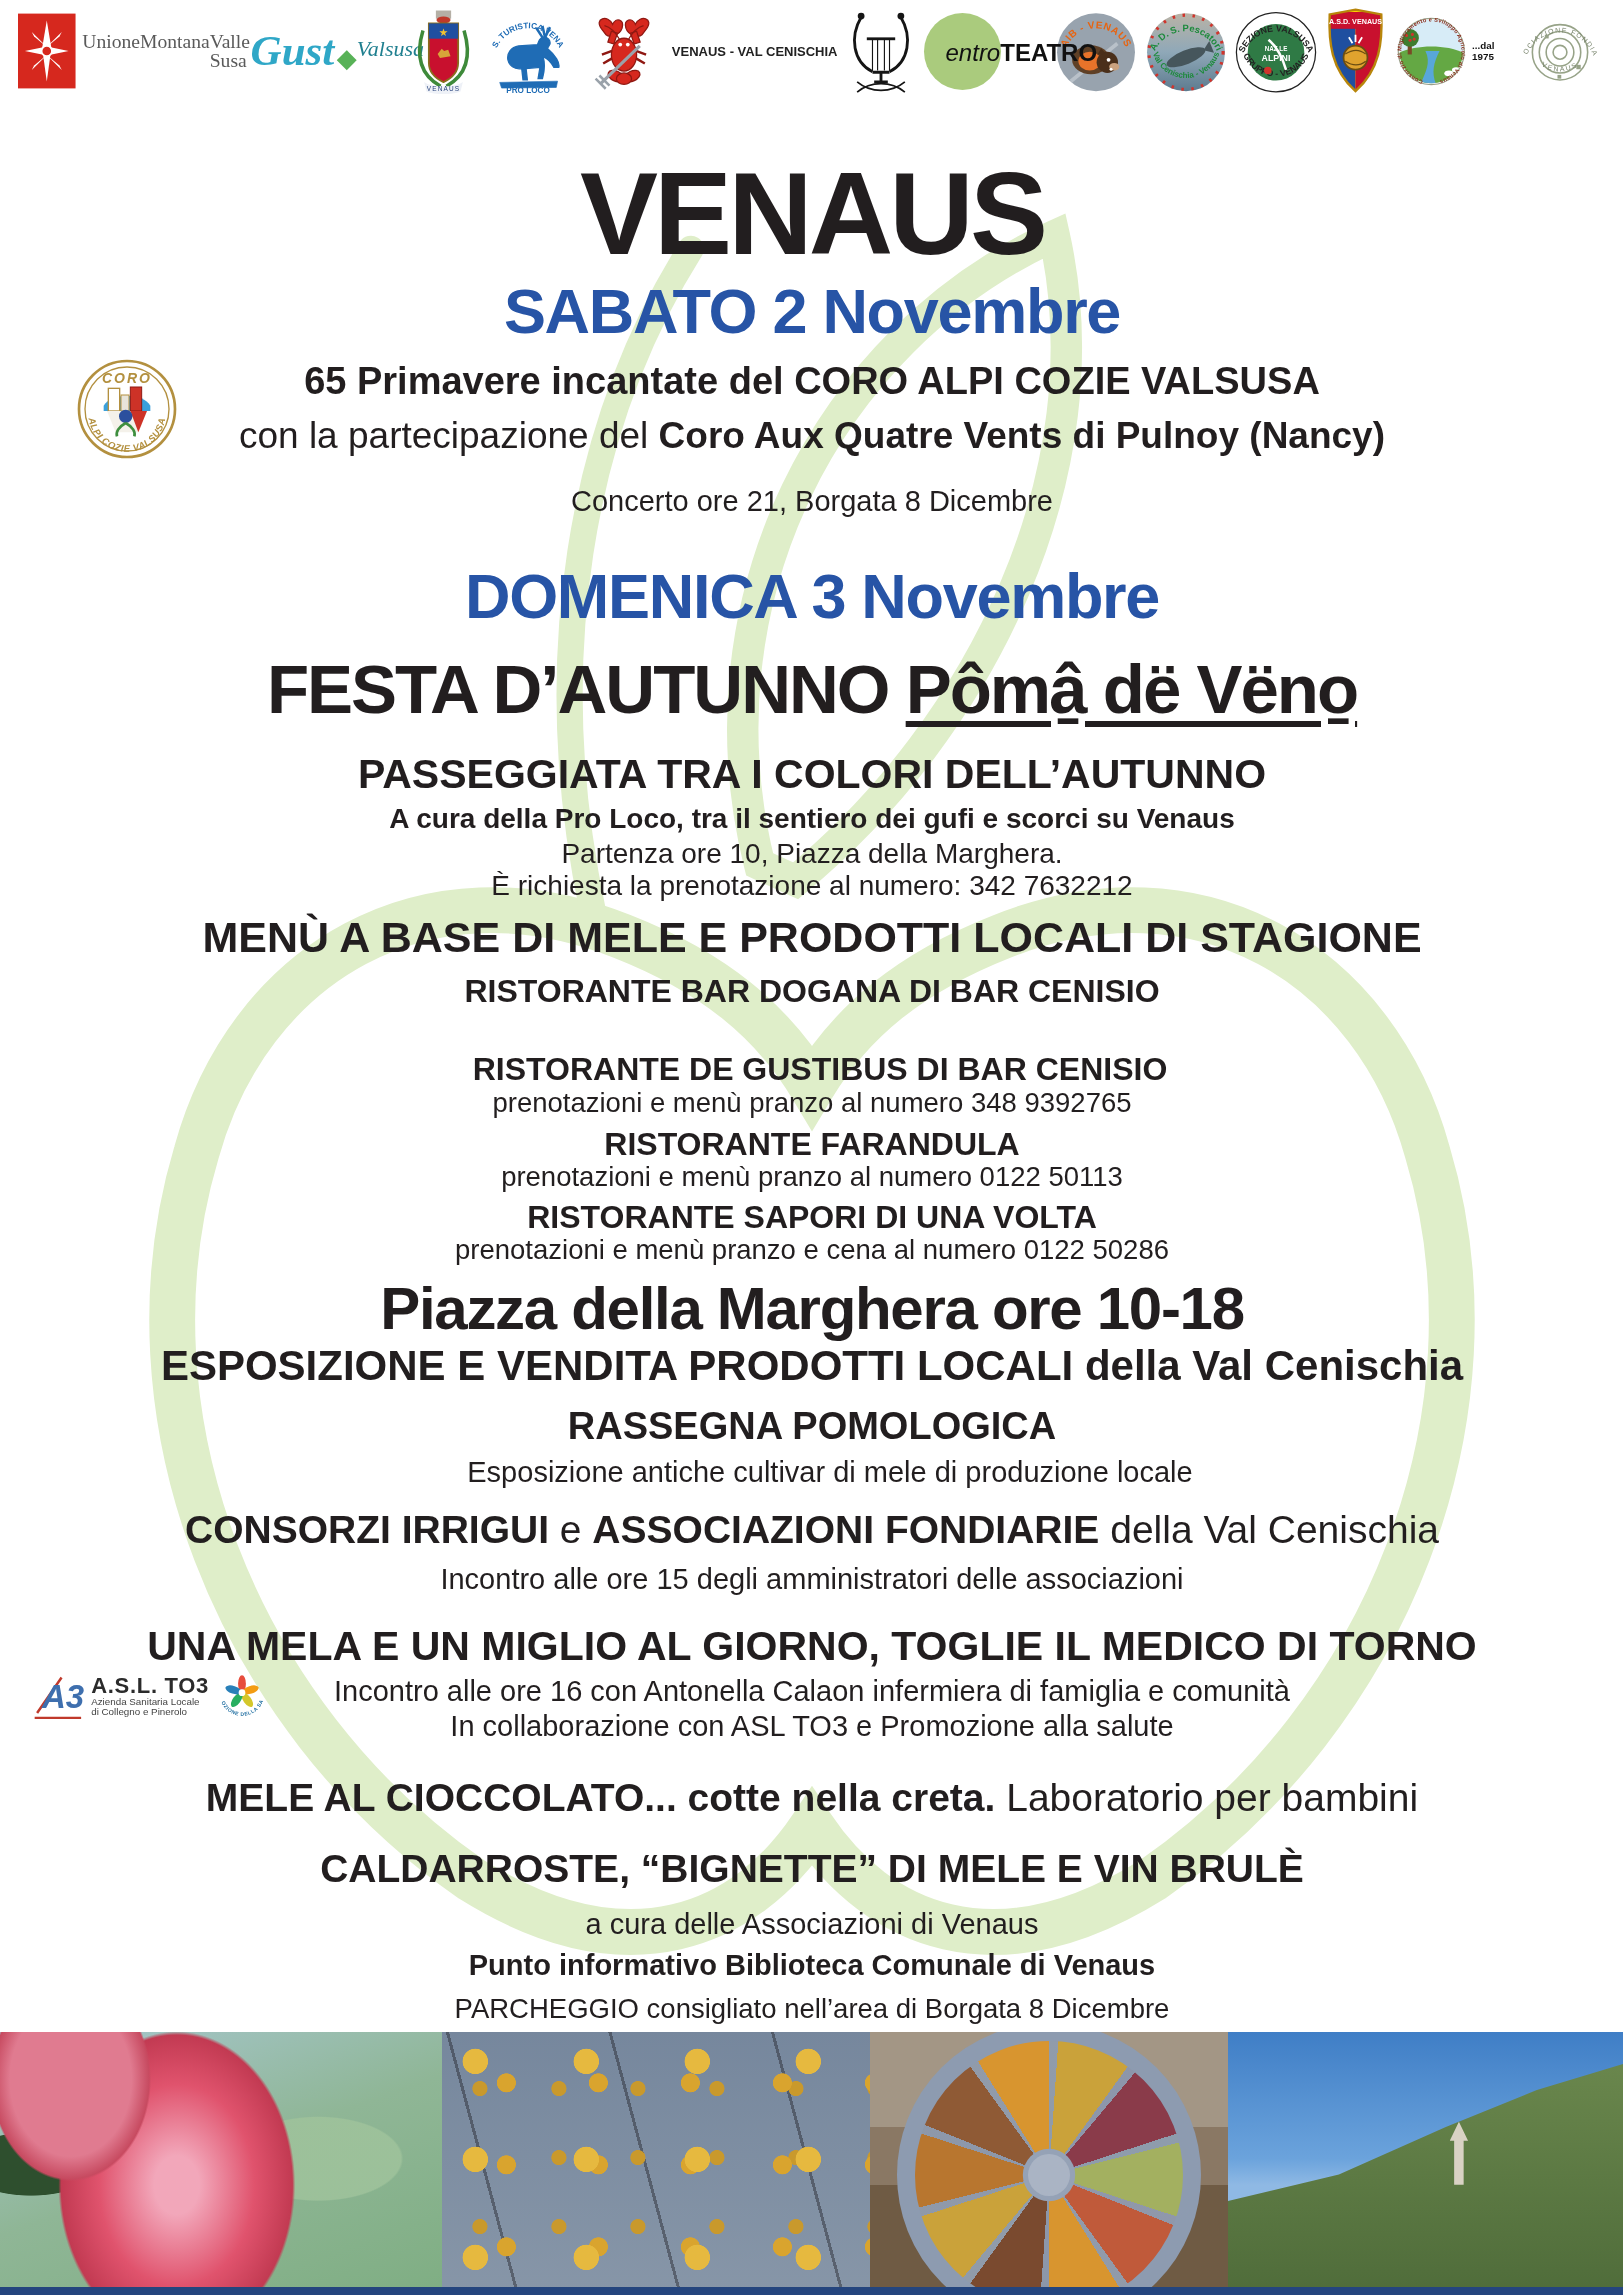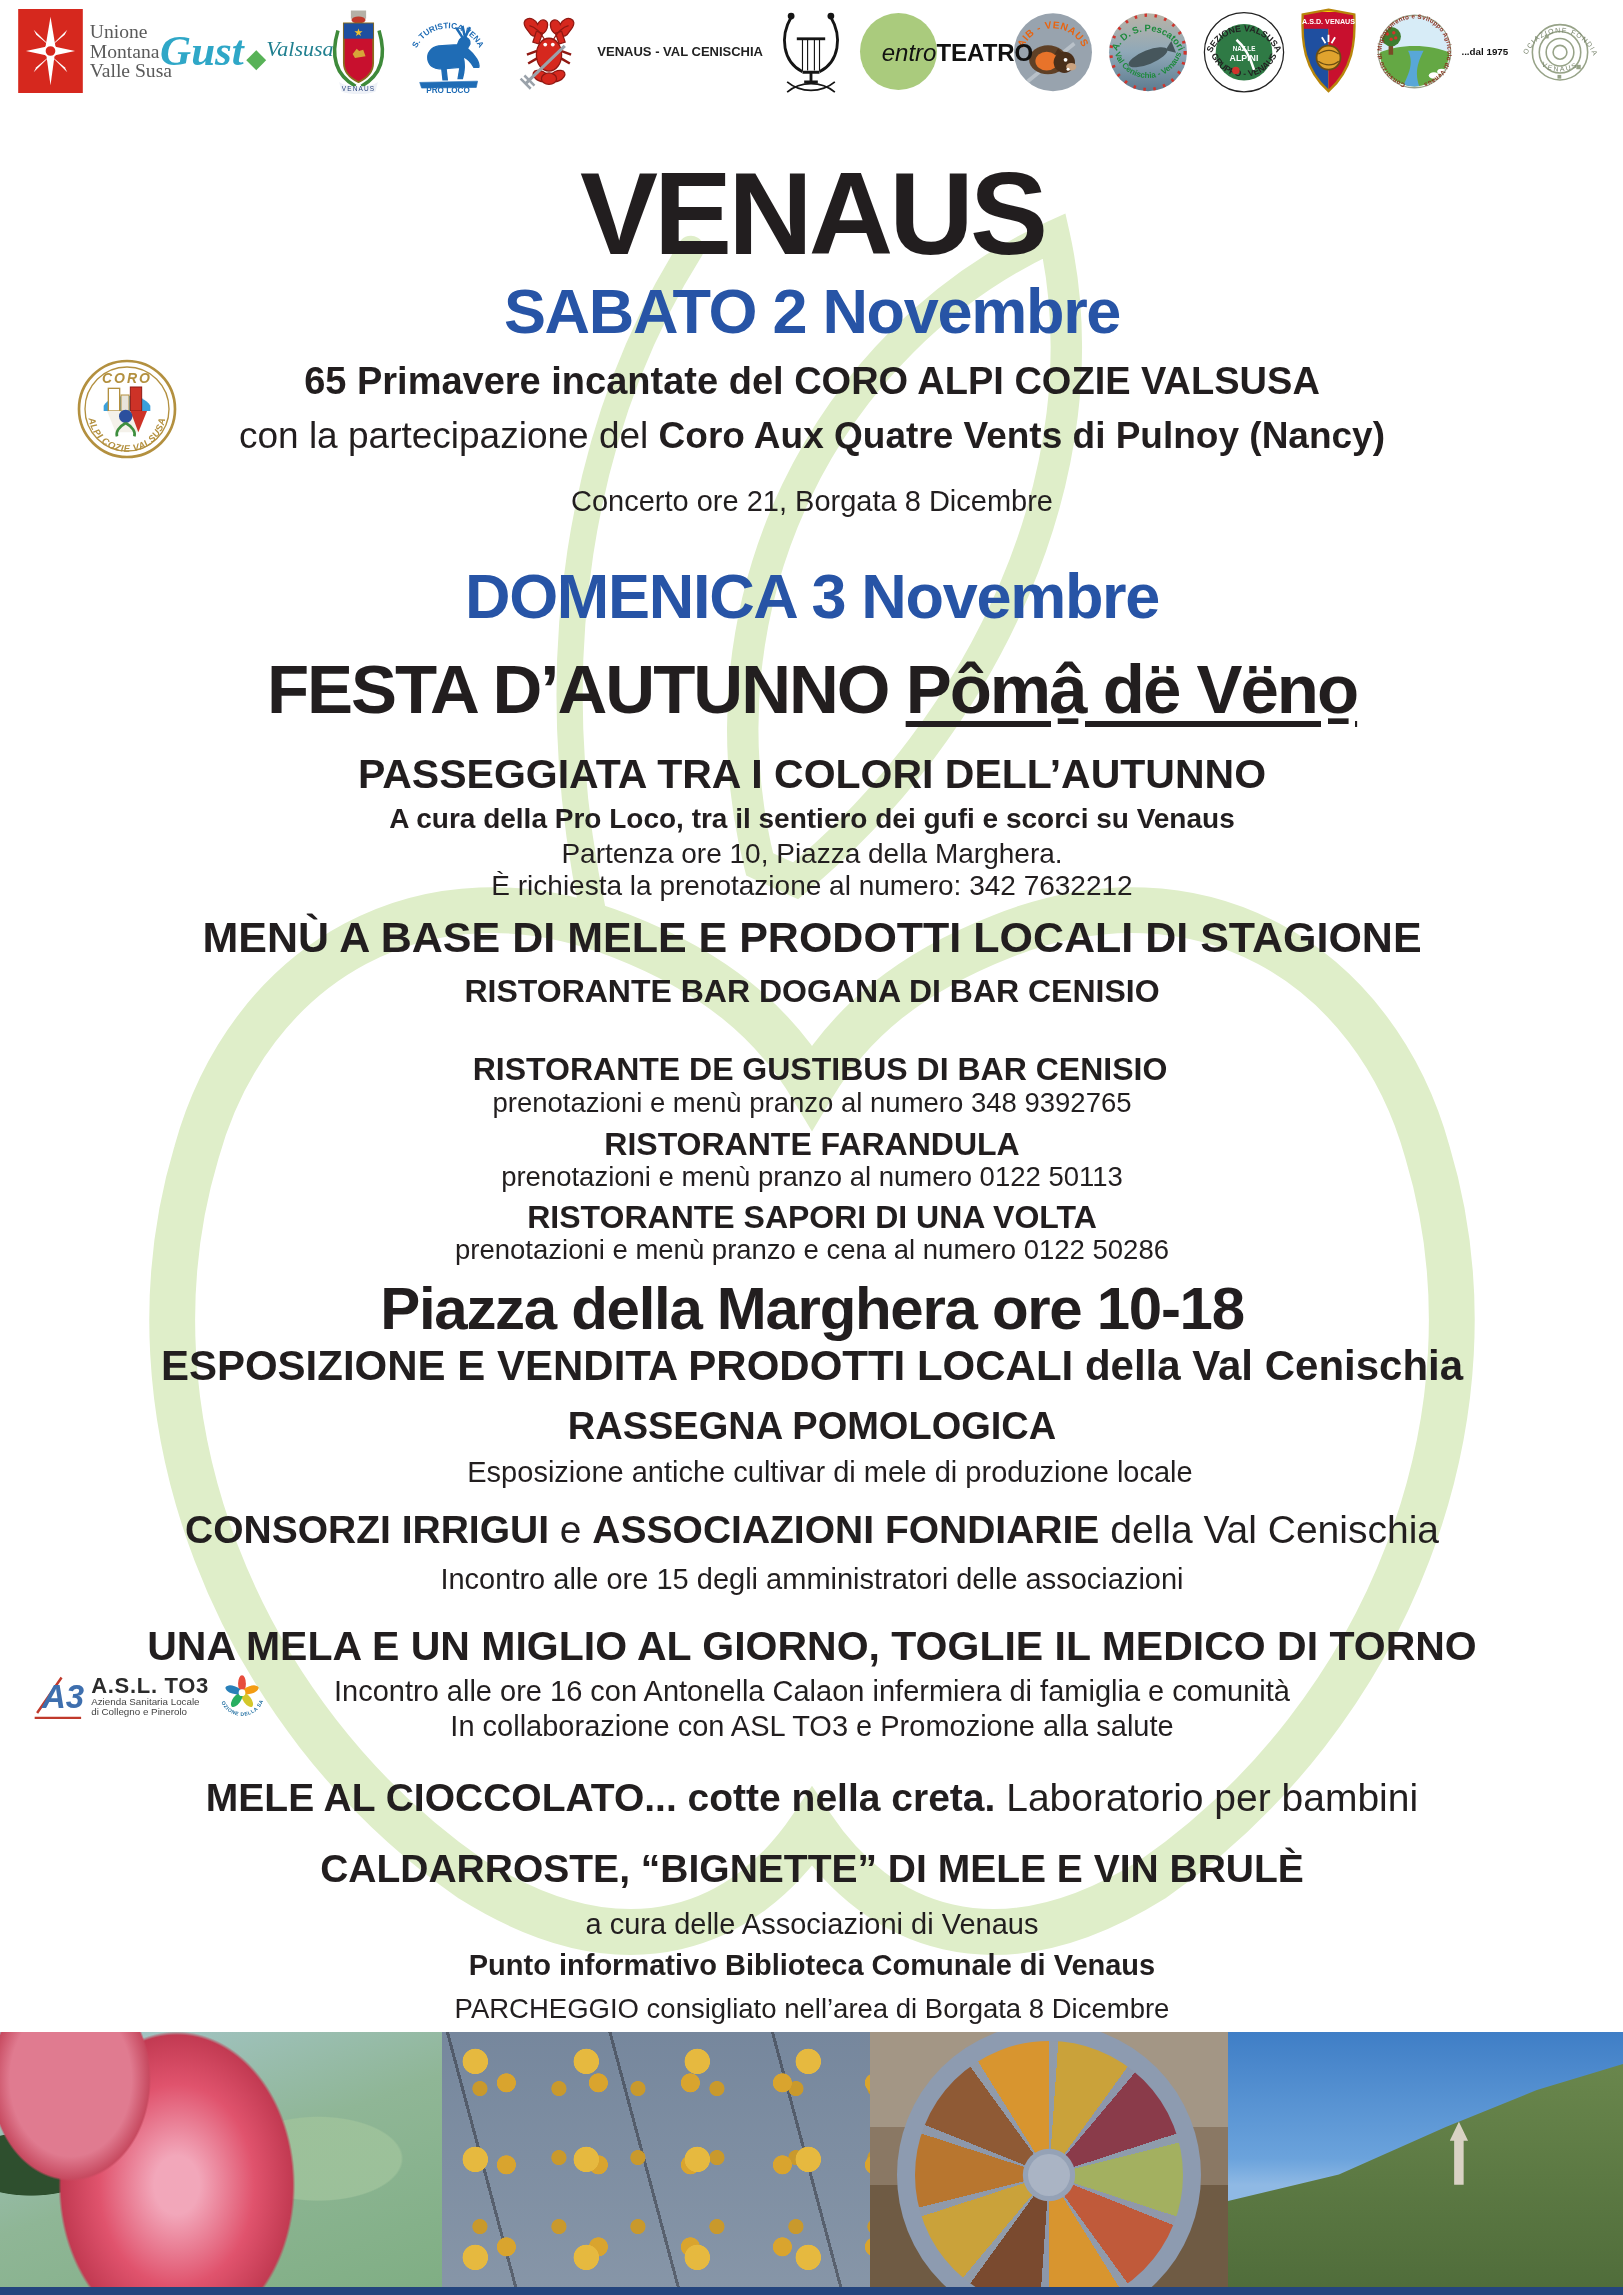--- a/index.html
+++ b/index.html
@@ -10,21 +10,21 @@
   .content{z-index:2;}
   .line{position:absolute;left:0;right:0;text-align:center;line-height:1.06;white-space:nowrap;}
   .b{font-weight:bold;}
   .blue{color:#2754a6;}
 
   
   .logo-strip{position:absolute;top:5.2px;left:0;right:0;height:92px;display:flex;
               justify-content:space-between;align-items:center;padding:0 18.3px;z-index:3;}
   .logo{display:flex;align-items:center;justify-content:center;flex-direction:row;}
   .lg-unione{flex-direction:row;gap:6.5px;}
-  .lg-unione .txt{display:flex;flex-direction:column;line-height:.98;color:#5a5a5a;
+  .lg-unione .txt{display:flex;flex-direction:row;line-height:.98;color:#5a5a5a;
                   font-family:"Liberation Serif",serif;font-size:19.6px;}
   .lg-gust{width:139px;}
   .gust-row{display:flex;align-items:flex-end;}
   .gust-word{font-family:"Liberation Serif",serif;font-style:italic;font-weight:bold;
              font-size:43px;color:#2fa7c7;line-height:.8;}
   .gust-diamond{font-size:26px;color:#58b257;line-height:.8;margin-left:2.6px;}
   .gust-sub{font-family:"Liberation Serif",serif;font-style:italic;font-size:22px;
             color:#1f7f8f;margin-top:-3.9px;}
   .lg-micro{width:143px;position:relative;height:85px;}
   .micro-circle{position:absolute;left:0;top:3.9px;width:77px;height:77px;border-radius:50%;

